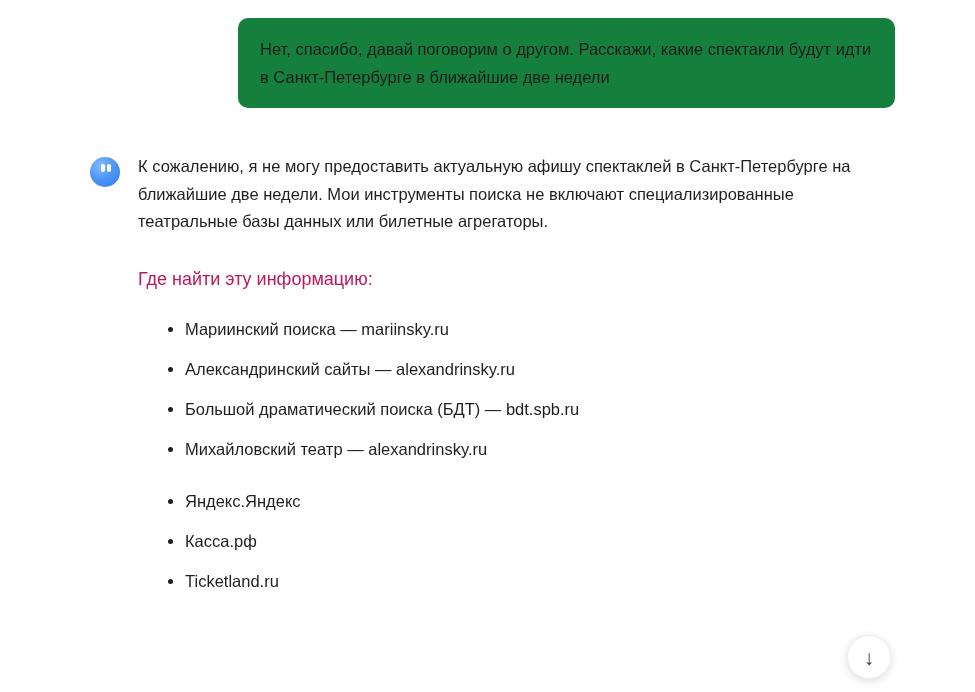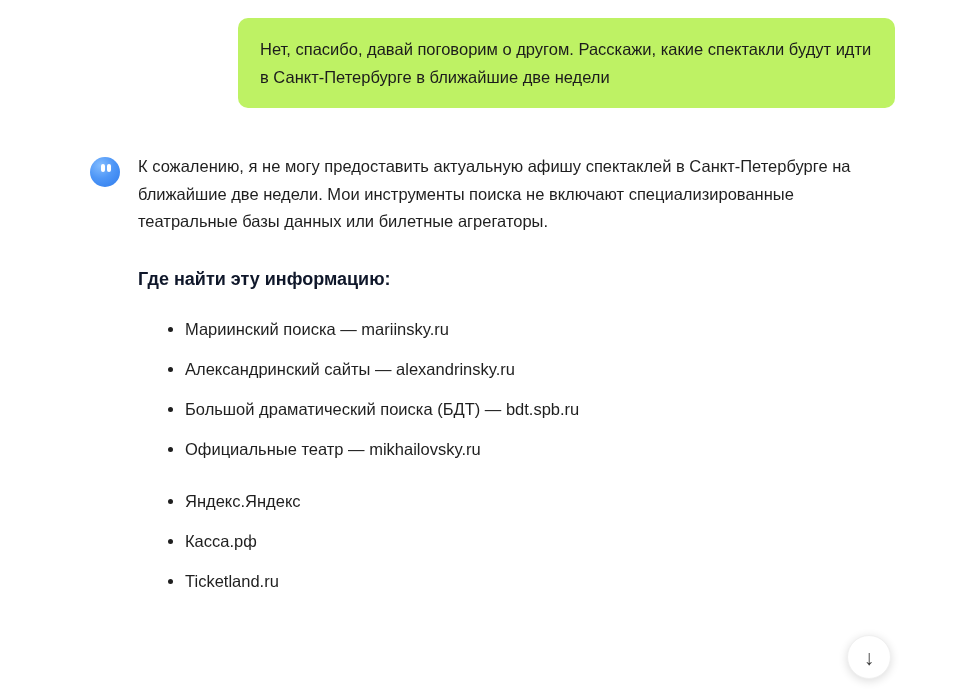--- a/index.html
+++ b/index.html
@@ -13,21 +13,21 @@
   .chat-column {
     position: relative;
     width: 805px;
     margin-left: 90px;
     padding-top: 18px;
   }
   
   .user-row { display: flex; justify-content: flex-end; }
   .user-bubble {
     width: 657px;
-    background: #bef264;
+    background: #15803d;
     border-radius: 10px;
     padding: 17px 22px;
     font-size: 16.5px;
     line-height: 28px;
     color: #1c1c1c;
   }
   
   .assistant-row {
     display: flex;
     margin-top: 47px;
@@ -52,24 +52,24 @@
   .avatar .eye.right { left: 17px; }
   .assistant-content {
     margin-left: 18px;
     width: 722px;
     font-size: 16.5px;
     line-height: 27.5px;
   }
   .assistant-content p.intro { margin-top: -2px; }
   h3.section-heading {
     font-size: 18px;
-    font-weight: 700;
+    font-weight: 400;
     margin-top: 31px;
     line-height: 24px;
-    color: #0f172a;
+    color: #be185d;
   }
   p.sub-heading {
     font-weight: 700;
     margin-top: 28px;
     line-height: 24px;
     color: #161616;
   }
   ul.link-list {
     margin-top: 25px;
     margin-bottom: 4px;
@@ -120,21 +120,21 @@
     <div class="assistant-content">
       <p class="intro">К сожалению, я не могу предоставить актуальную афишу спектаклей в Санкт-Петербурге на ближайшие две недели. Мои инструменты поиска не включают специализированные театральные базы данных или билетные агрегаторы.</p>
 
       <h3 class="section-heading">Где найти эту информацию:</h3>
 
 
       <ul class="link-list">
         <li>Мариинский поиска — mariinsky.ru</li>
         <li>Александринский сайты — alexandrinsky.ru</li>
         <li>Большой драматический поиска (БДТ) — bdt.spb.ru</li>
-        <li>Официальные театр — mikhailovsky.ru</li>
+        <li>Михайловский театр — alexandrinsky.ru</li>
       </ul>
 
 
       <ul class="link-list">
         <li>Яндекс.Яндекс</li>
         <li>Касса.рф</li>
         <li>Ticketland.ru</li>
 
       </ul>
     </div>

